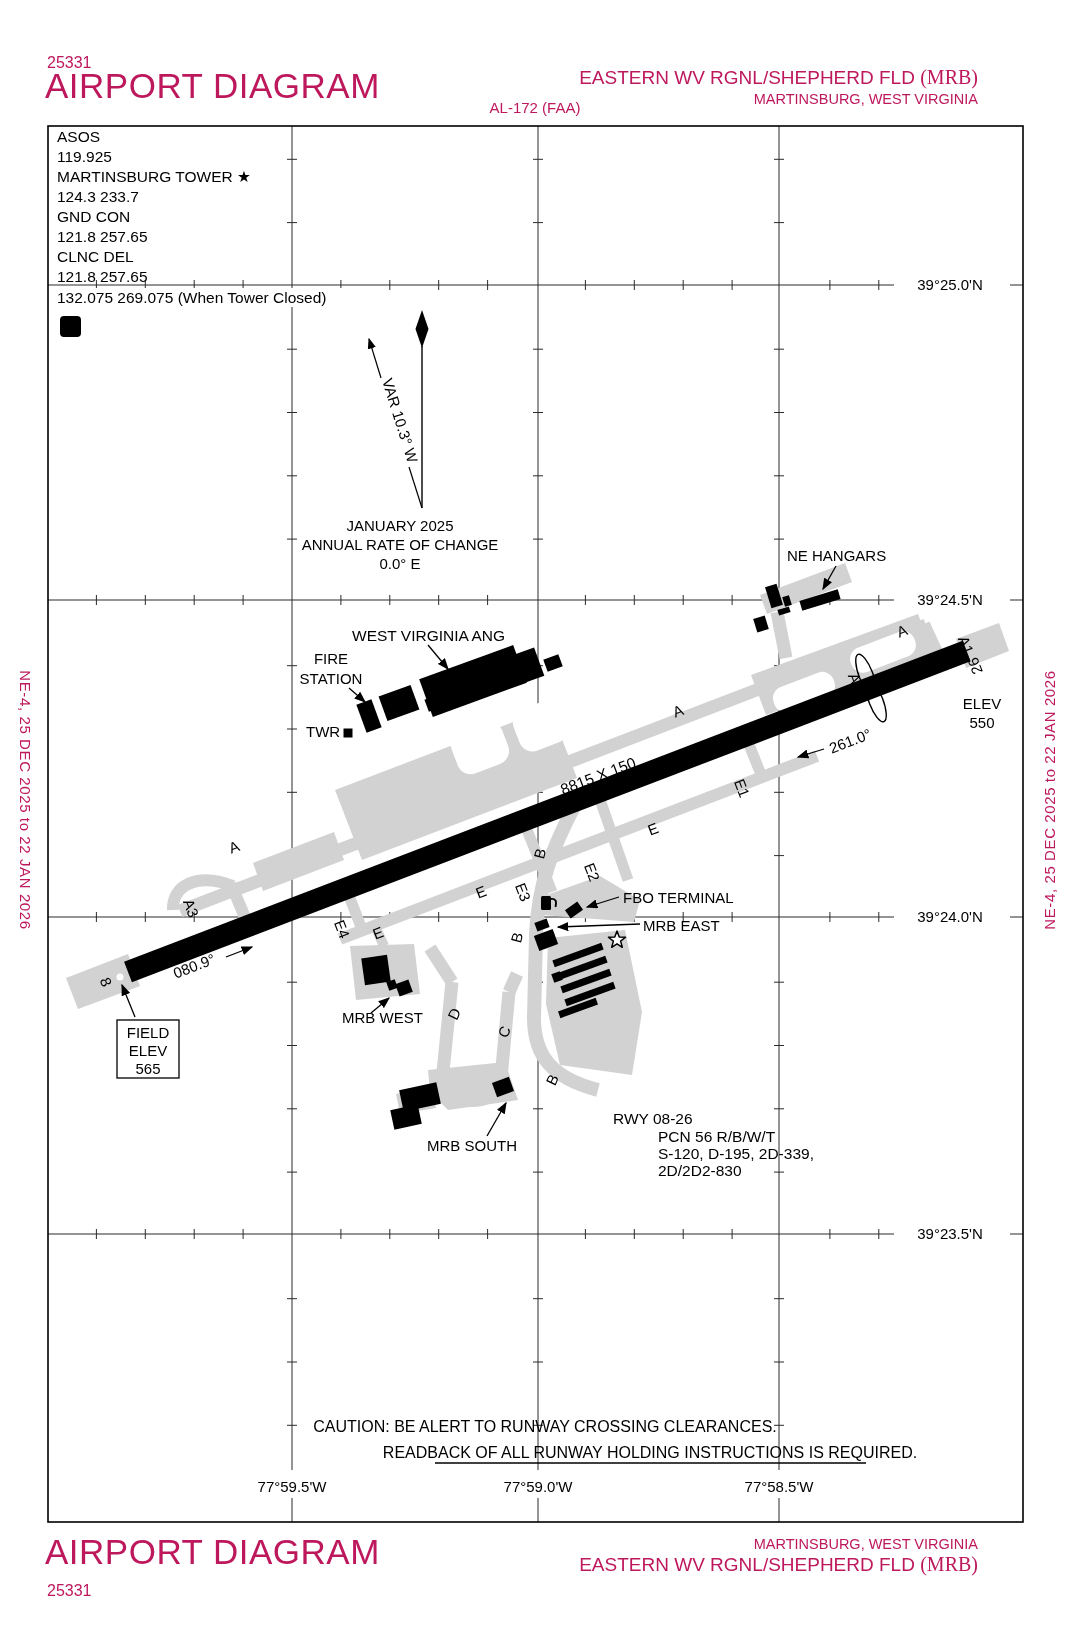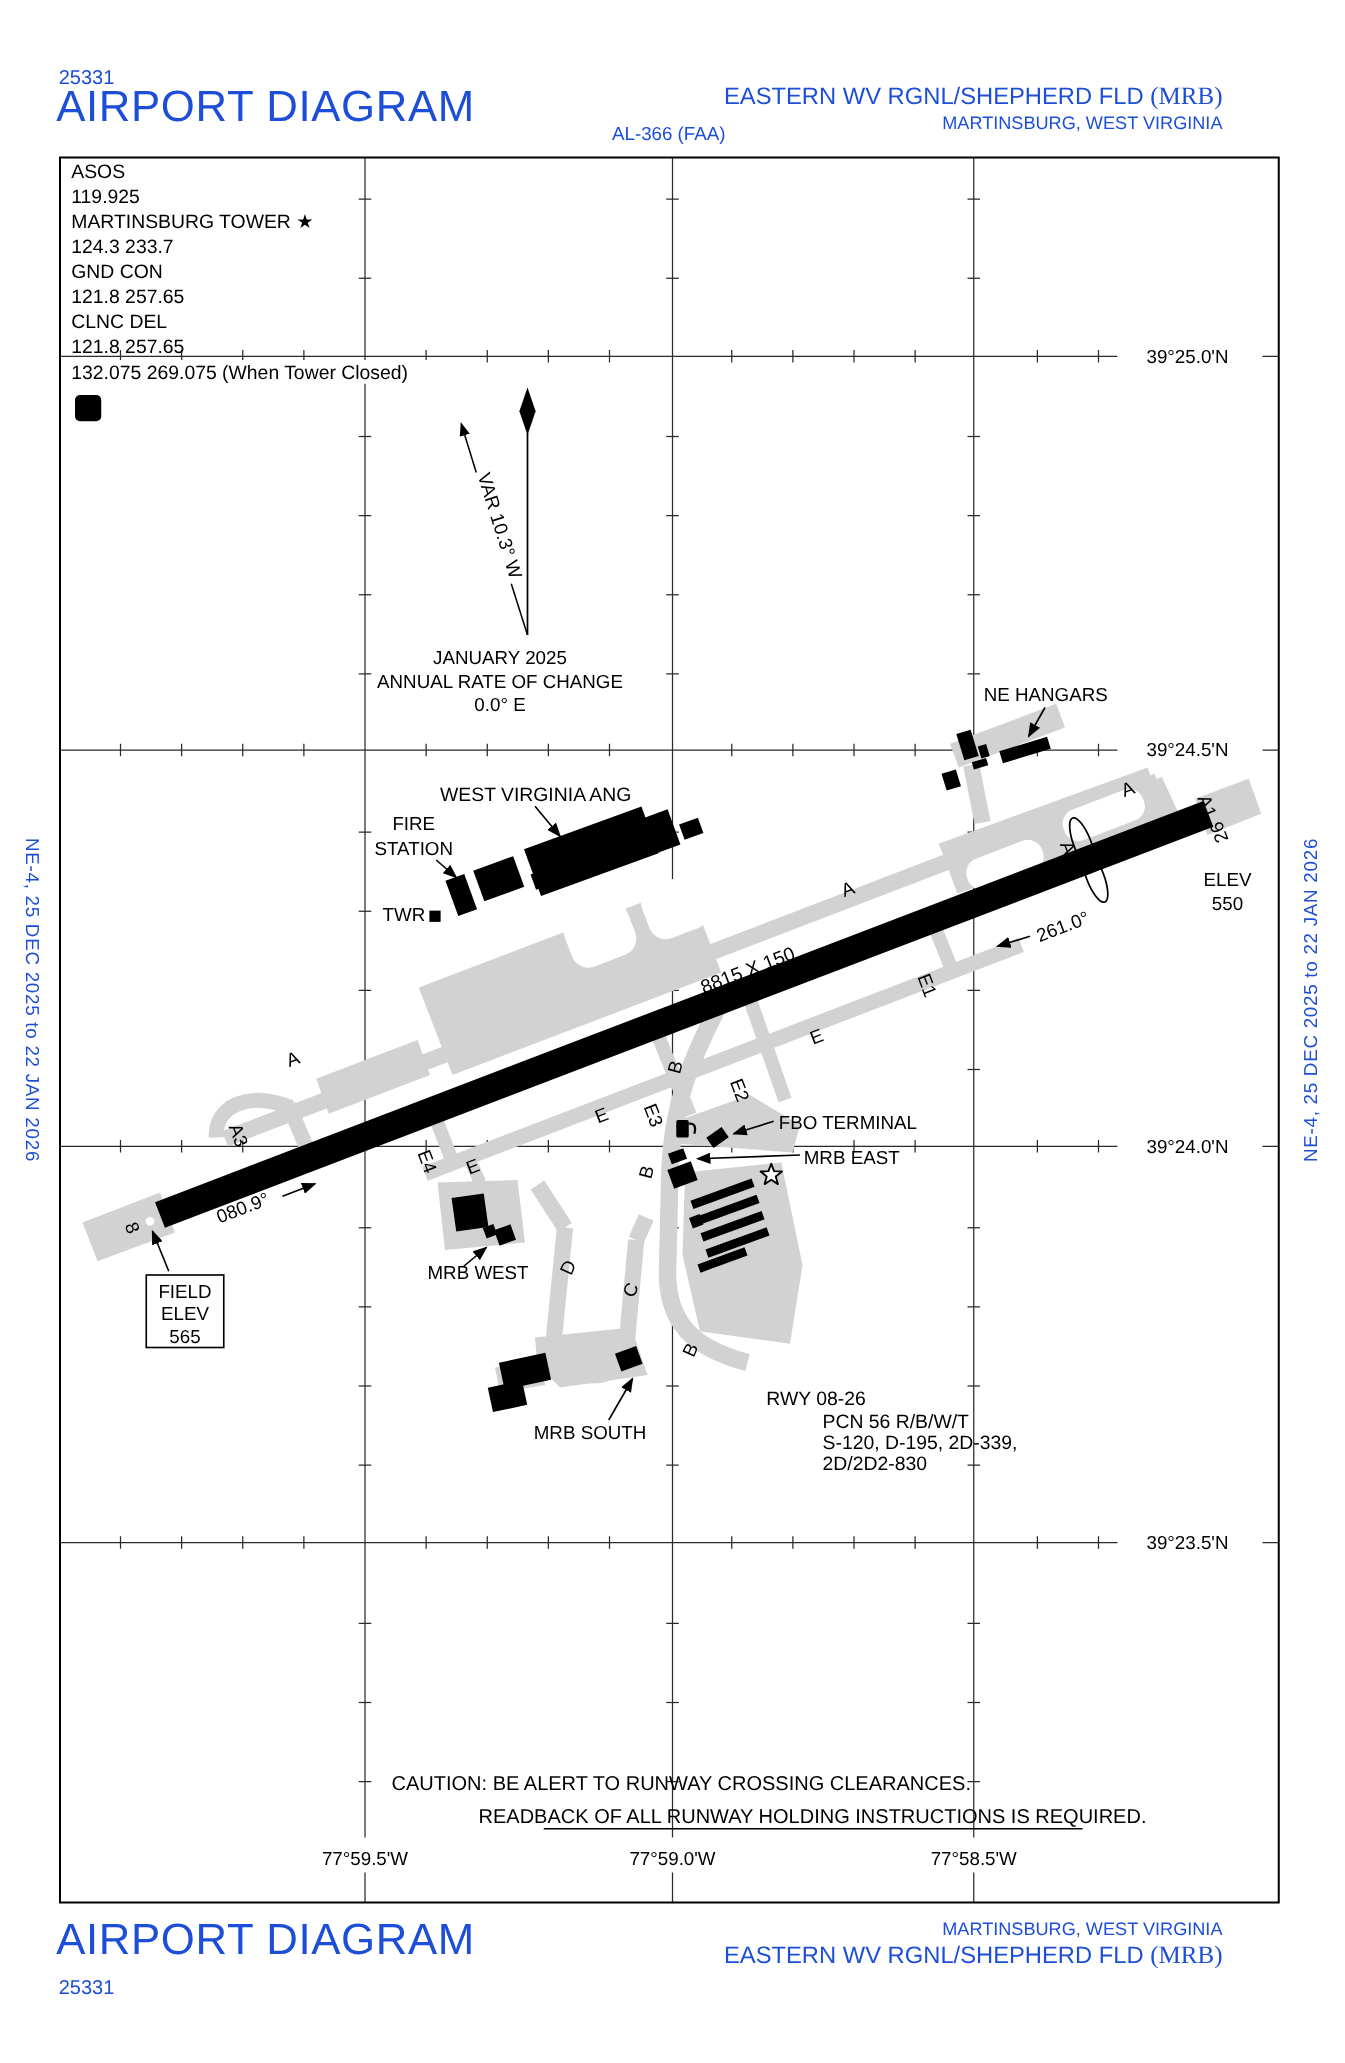--- a/index.html
+++ b/index.html
@@ -1,17 +1,17 @@
 <!DOCTYPE html>
 <html><head>
 <meta charset="utf-8">
 <style>
   html,body{margin:0;padding:0;background:#888;}
   .page{position:relative;width:1076px;height:1650px;background:#ffffff;overflow:hidden;
-        font-family:"Liberation Sans",sans-serif;color:#1d4ed8;}
+        font-family:"Liberation Sans",sans-serif;color:#be185d;}
   .abs{position:absolute;white-space:nowrap;}
   .hdr-chartnum{left:47px;top:54px;font-size:16px;}
   .hdr-title{left:45px;top:66px;font-size:35px;letter-spacing:.5px;}
   .hdr-alnum{left:435px;top:99px;width:200px;text-align:center;font-size:15px;}
   .hdr-right{right:98px;top:66px;text-align:right;}
   .hdr-apt{font-size:19px;}
   .hdr-apt .serif{font-family:"Liberation Serif",serif;font-size:20px;}
   .hdr-city{font-size:14.5px;margin-top:2px;}
   .ftr-title{left:45px;top:1532px;font-size:35px;letter-spacing:.5px;}
   .ftr-chartnum{left:47px;top:1582px;font-size:16px;}
@@ -32,21 +32,21 @@
   .t16{font-size:15.5px;}
   .anchor-mid{text-anchor:middle;}
 </style>
 </head>
 <body>
 
 <div class="page">
 
   <div class="abs hdr-chartnum">25331</div>
   <div class="abs hdr-title">AIRPORT DIAGRAM</div>
-  <div class="abs hdr-alnum">AL-366 (FAA)</div>
+  <div class="abs hdr-alnum">AL-172 (FAA)</div>
   <div class="abs hdr-right">
     <div class="hdr-apt"><span>EASTERN WV RGNL/SHEPHERD FLD</span> <span class="serif">(MRB)</span></div>
     <div class="hdr-city">MARTINSBURG, WEST VIRGINIA</div>
   </div>
 
   <div id="edge-left" class="edge">NE-4,  25 DEC 2025  to  22 JAN 2026</div>
   <div id="edge-right" class="edge">NE-4,  25 DEC 2025  to  22 JAN 2026</div>
 
   <svg width="1076" height="1650" viewBox="0 0 1076 1650">
     <defs>

